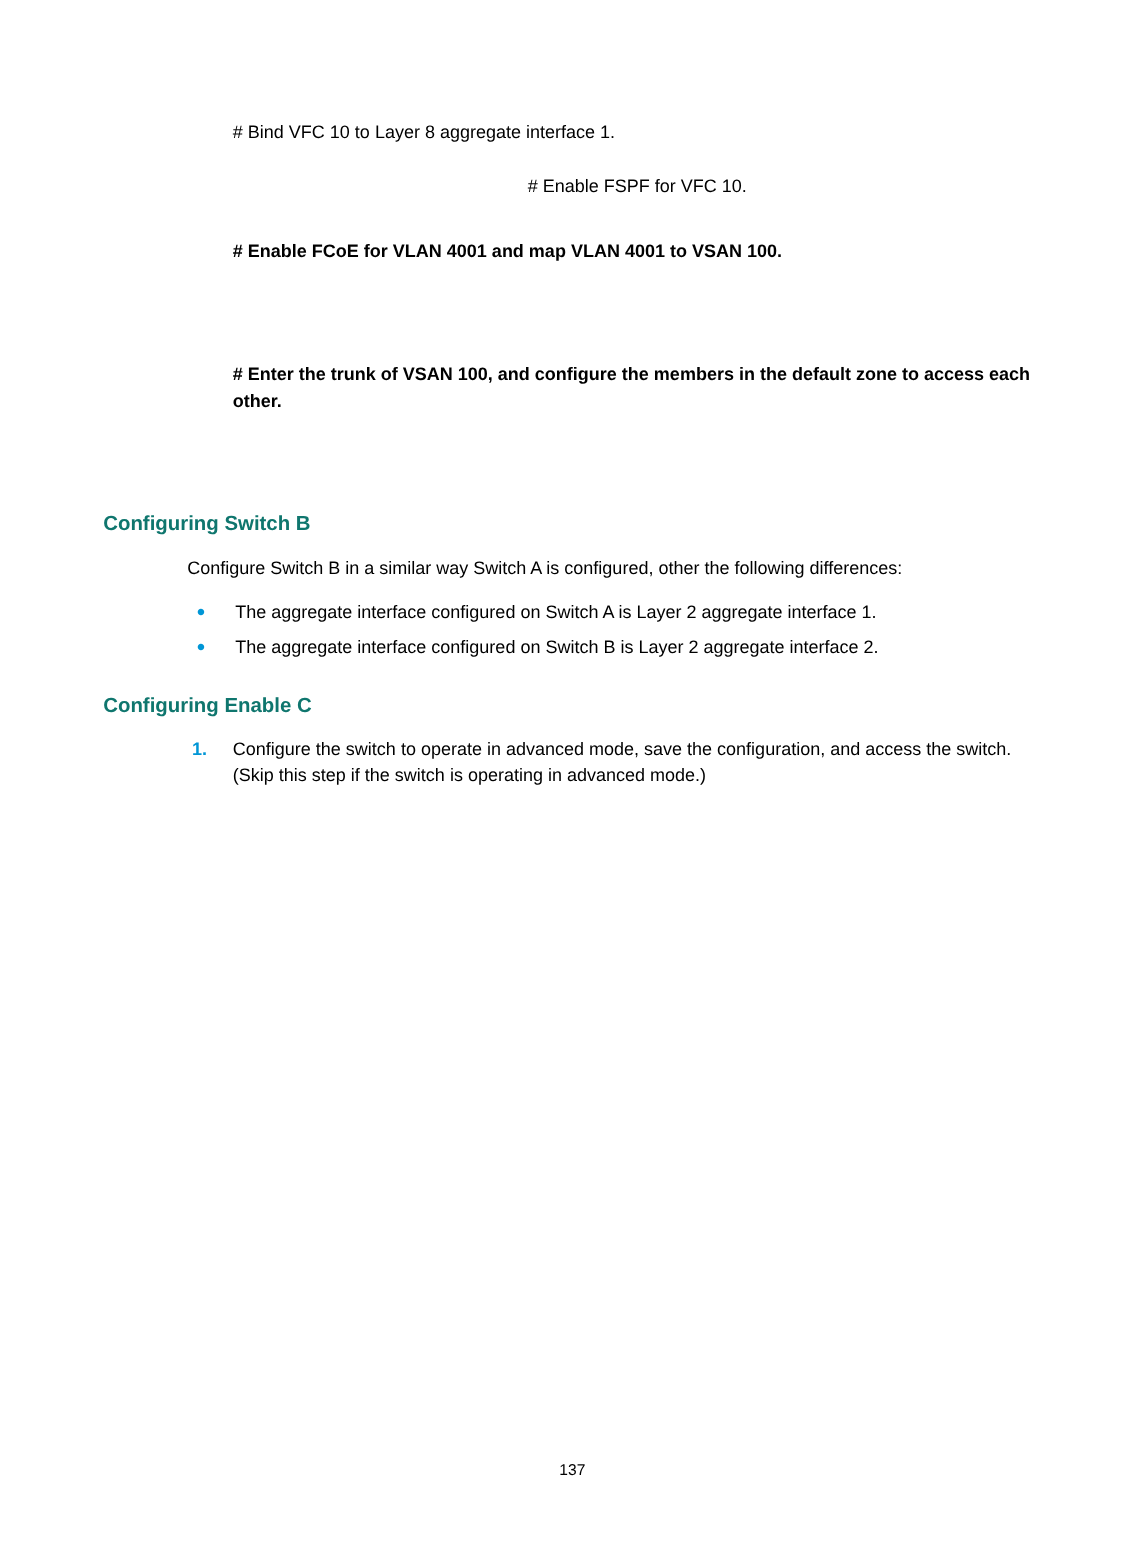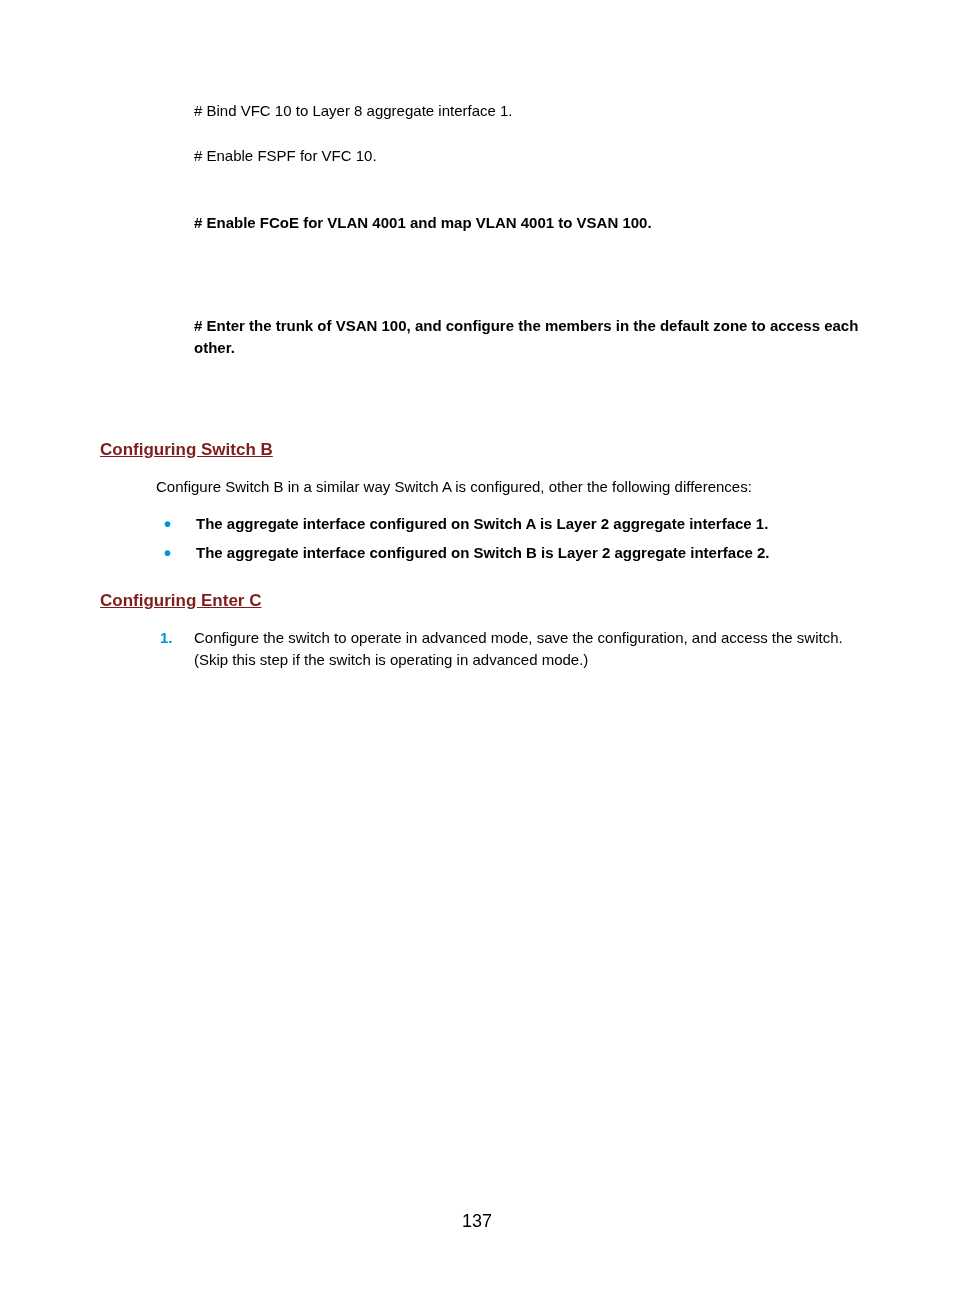--- a/index.html
+++ b/index.html
@@ -16,44 +16,43 @@
     .page {
       padding: 100px 86px 0 86px;
       box-sizing: border-box;
     }
     .para {
       margin: 0 0 22px 0;
       padding-left: 108px;
       line-height: 1.5;
     }
     .para-gap {
-      margin-bottom: 45px;
+      margin-bottom: 32px;
+      text-align: center;
     }
     .para-gap-large {
       margin-bottom: 80px;
       font-weight: bold;
     }
     .heading {
-      color: #7f1d1d;
+      color: #0f766e;
       font-weight: bold;
       font-size: 17px;
-      margin: 0 0 16px 14px;
+      margin: 0 0 16px 0;
       padding-left: 0;
-      text-decoration: underline;
     }
     .intro {
       margin: 0 0 14px 0;
       padding-left: 70px;
       line-height: 1.5;
     }
     .bullet-list {
       margin: 0 0 26px 0;
       padding-left: 110px;
       list-style: none;
-      font-weight: bold;
     }
     .bullet-list li {
       position: relative;
       padding-left: 0;
       margin-bottom: 6px;
       line-height: 1.55;
     }
     .bullet-list li::before {
       content: "•";
       color: #0096d6;
@@ -77,21 +76,21 @@
     }
     .numbered .txt {
       flex: 1;
     }
     .page-number {
       position: absolute;
       bottom: 64px;
       left: 0;
       right: 0;
       text-align: center;
-      font-size: 18px;
+      font-size: 13px;
     }
   </style>
 </head>
 <body>
 
 <div class="page">
 
   <p class="para"># Bind VFC 10 to Layer 8 aggregate interface 1.</p>
 
 
@@ -103,21 +102,21 @@
 
   <h3 class="heading">Configuring Switch B</h3>
 
   <p class="intro">Configure Switch B in a similar way Switch A is configured, other the following differences:</p>
 
   <ul class="bullet-list">
     <li>The aggregate interface configured on Switch A is Layer 2 aggregate interface 1.</li>
     <li>The aggregate interface configured on Switch B is Layer 2 aggregate interface 2.</li>
   </ul>
 
-  <h3 class="heading">Configuring Enter C</h3>
+  <h3 class="heading">Configuring Enable C</h3>
 
   <div class="numbered">
     <span class="num">1.</span>
     <span class="txt">Configure the switch to operate in advanced mode, save the configuration, and access the switch. (Skip this step if the switch is operating in advanced mode.)</span>
   </div>
 
 </div>
 
 <div class="page-number">137</div>
 

